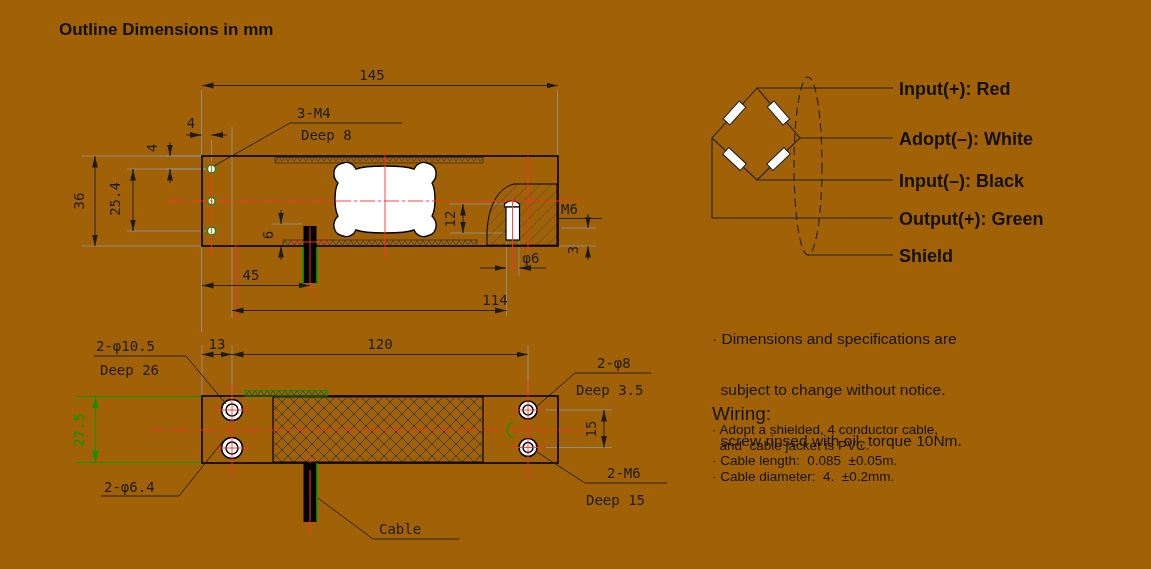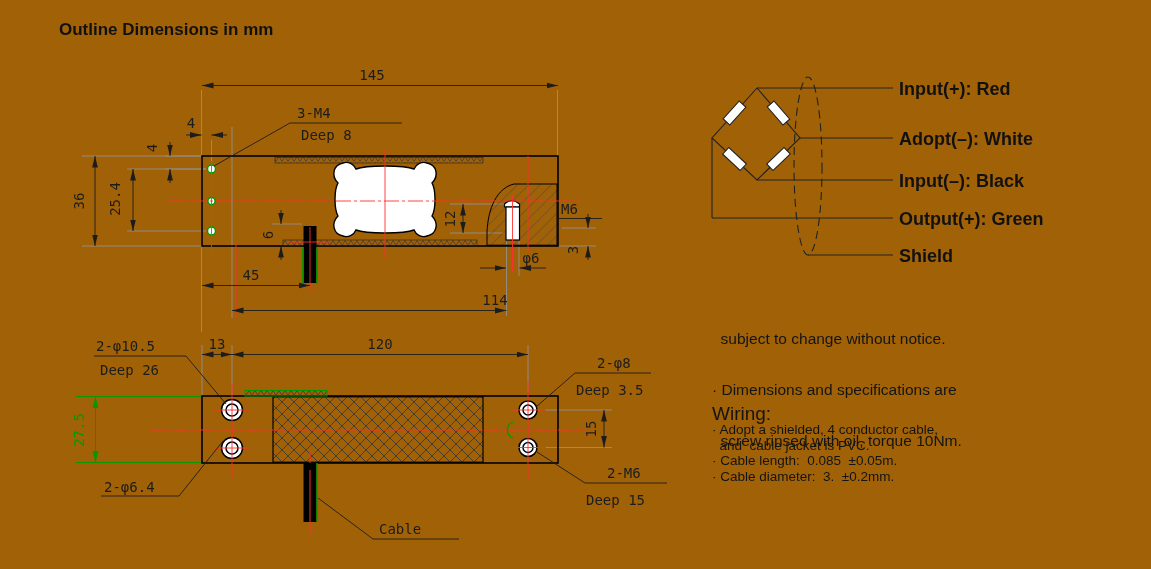--- a/index.html
+++ b/index.html
@@ -244,26 +244,26 @@
     </g>
   </svg>
 
   <div class="wire-label" style="top:79px">Input(+): Red</div>
   <div class="wire-label" style="top:129px">Adopt(–): White</div>
   <div class="wire-label" style="top:171px">Input(–): Black</div>
   <div class="wire-label" style="top:209px">Output(+): Green</div>
   <div class="wire-label" style="top:246px">Shield</div>
 
   <div class="notes">
+    <div>· Dimensions and specifications are</div>
     <div>  subject to change without notice.</div>
-    <div>· Dimensions and specifications are</div>
     <div>  screw rinsed with oil, torque 10Nm.</div>
   </div>
 
   <div class="wiring-block">
     <div class="heading">Wiring:</div>
     <div class="item">· Adopt a shielded, 4 conductor cable,</div>
     <div class="item">  and  cable jacket is PVC.</div>
     <div class="item">· Cable length:  0.085  ±0.05m.</div>
-    <div class="item">· Cable diameter:  3.  ±0.2mm.</div>
+    <div class="item">· Cable diameter:  4.  ±0.2mm.</div>
   </div>
 
 </div>
 
 </body></html>

